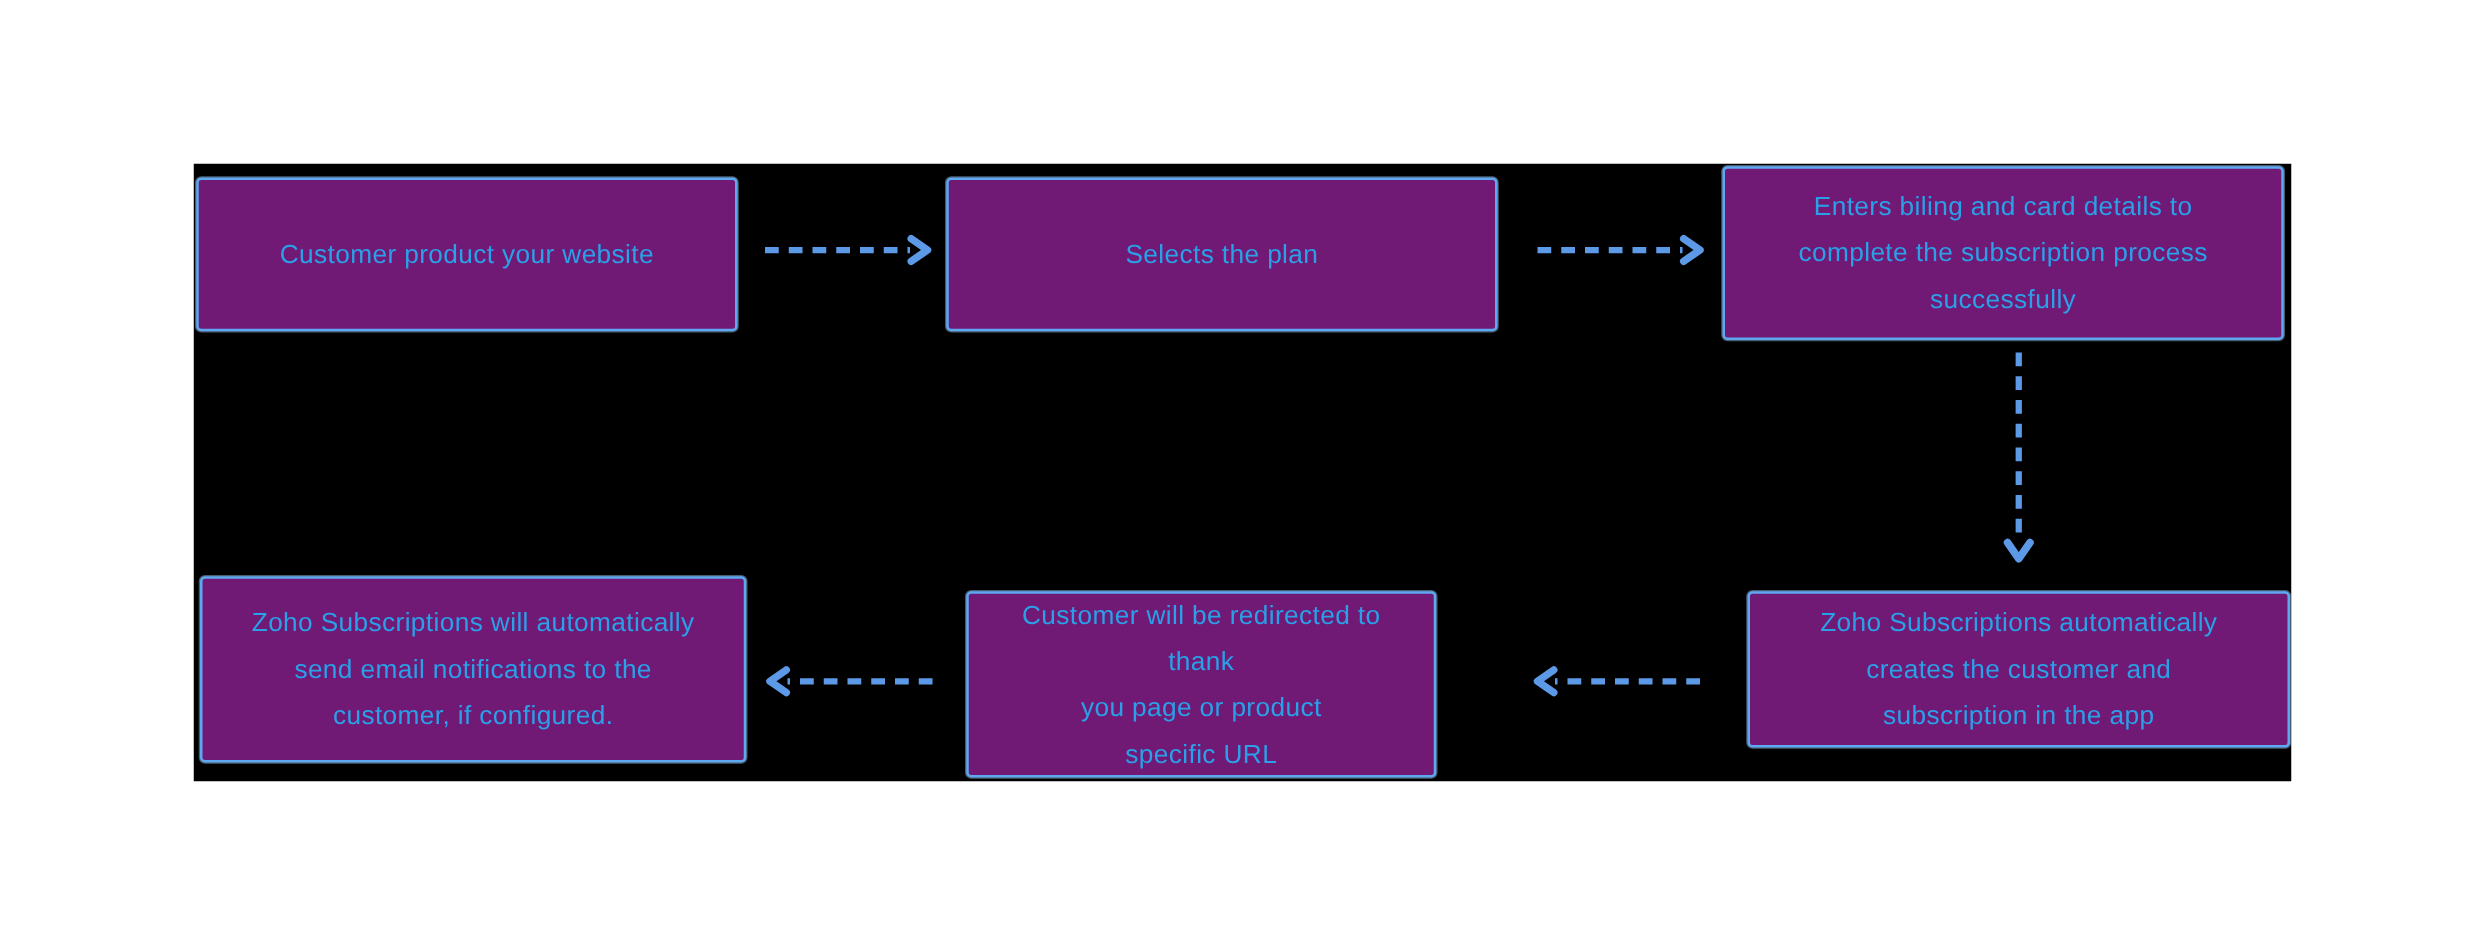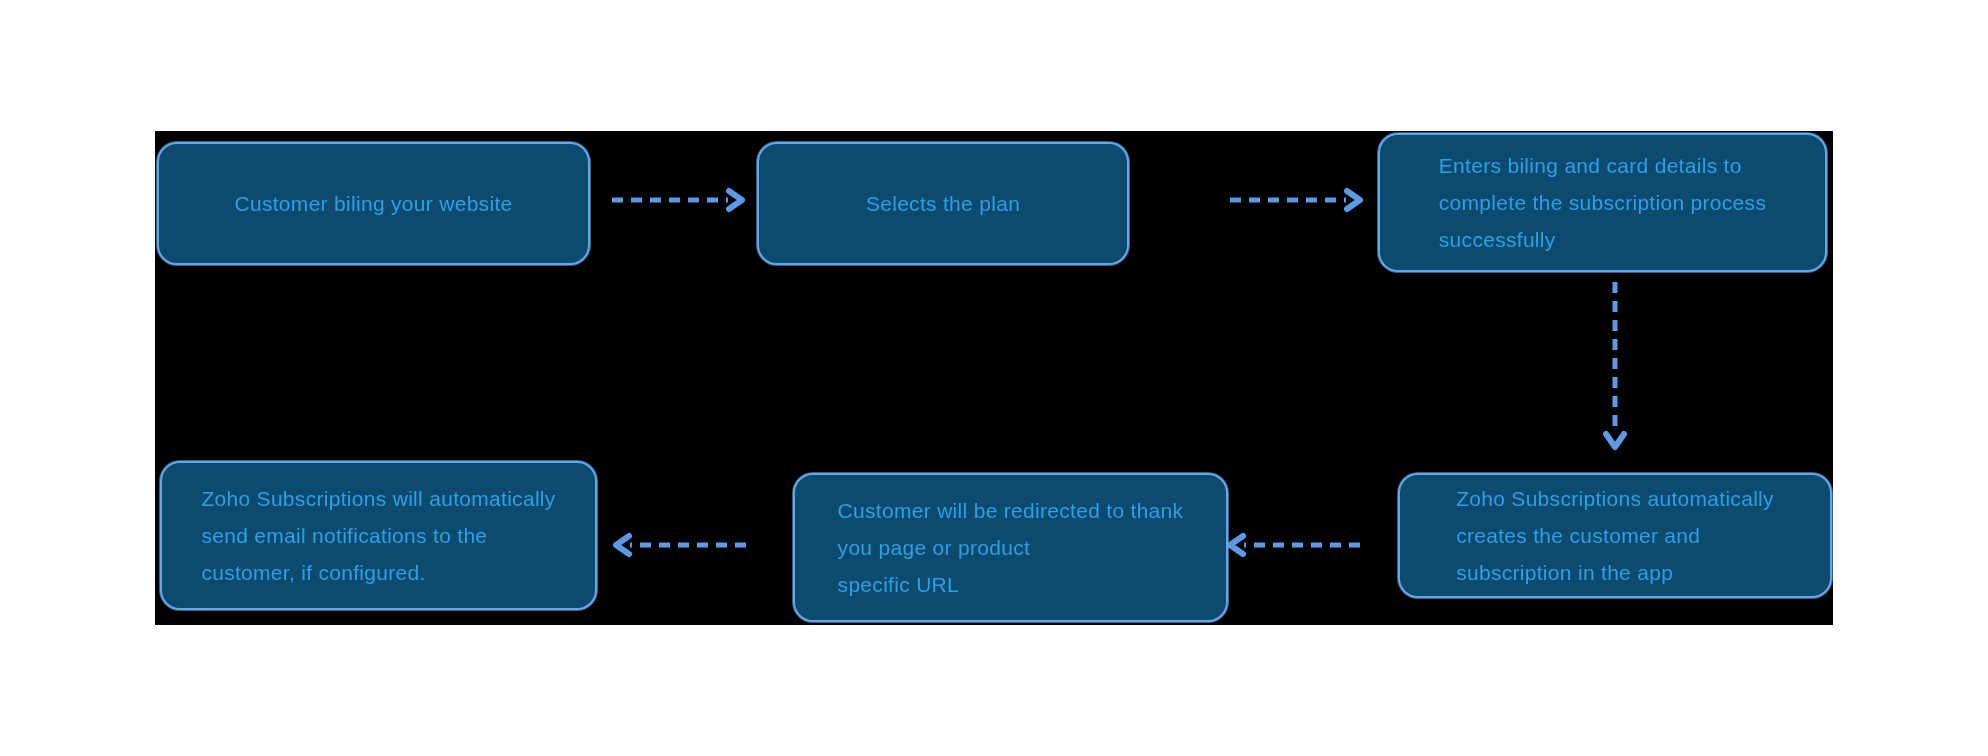--- a/index.html
+++ b/index.html
@@ -18,42 +18,43 @@
   .canvas {
     position: absolute;
     left: 155px;
     top: 131px;
     width: 1678px;
     height: 494px;
     background: var(--c-bg, #000000);
   }
   .flow-box {
     position: absolute;
-    background: #0c4a6e;
+    background: #701a75;
     border: 2px solid var(--c-border, #5ea7f1);
-    border-radius: 20px;
+    border-radius: 4px;
     box-shadow: 0 0 0 1px rgba(160, 205, 248, 0.45);
     display: flex;
     align-items: center;
     justify-content: center;
+    text-align: center;
     box-sizing: border-box;
   }
   .flow-box .box-label {
     color: var(--c-text, #2aa0e8);
     font-size: 21px;
     line-height: 37px;
     letter-spacing: 0.3px;
     white-space: pre-line;
     padding: 0 14px;
   }
   .box-1 { left: 2px;    top: 11px;  width: 433px; height: 123px; }
-  .box-2 { left: 602px;  top: 11px;  width: 372px; height: 123px; }
+  .box-2 { left: 602px;  top: 11px;  width: 441px; height: 123px; }
   .box-3 { left: 1223px; top: 2px;   width: 449px; height: 139px; }
   .box-4 { left: 1243px; top: 342px; width: 434px; height: 125px; }
-  .box-5 { left: 618px;  top: 342px; width: 435px; height: 149px; margin-left: 20px; }
+  .box-5 { left: 618px;  top: 342px; width: 376px; height: 149px; }
   .box-6 { left: 5px;    top: 330px; width: 437px; height: 149px; }
   .arrow {
     position: absolute;
     overflow: visible;
   }
   .arrow line, .arrow path {
     stroke: var(--c-arrow, #5c99e6);
     fill: none;
   }
   .arrow line {
@@ -71,21 +72,21 @@
   .arrow-bot-1 { left: 1067px; top: 400px; }
   .arrow-bot-2 { left: 453px;  top: 400px; }
 </style>
 </head>
 <body>
 
 <div class="page">
   <div class="canvas">
 
     <div class="flow-box box-1">
-      <span class="box-label">Customer biling your website</span>
+      <span class="box-label">Customer product your website</span>
     </div>
 
     <svg class="arrow arrow-top-1" width="140" height="28">
       <line x1="2" y1="14" x2="118" y2="14"></line>
       <path d="M119 5 L132 14 L119 23"></path>
     </svg>
 
     <div class="flow-box box-2">
       <span class="box-label">Selects the plan</span>
     </div>

